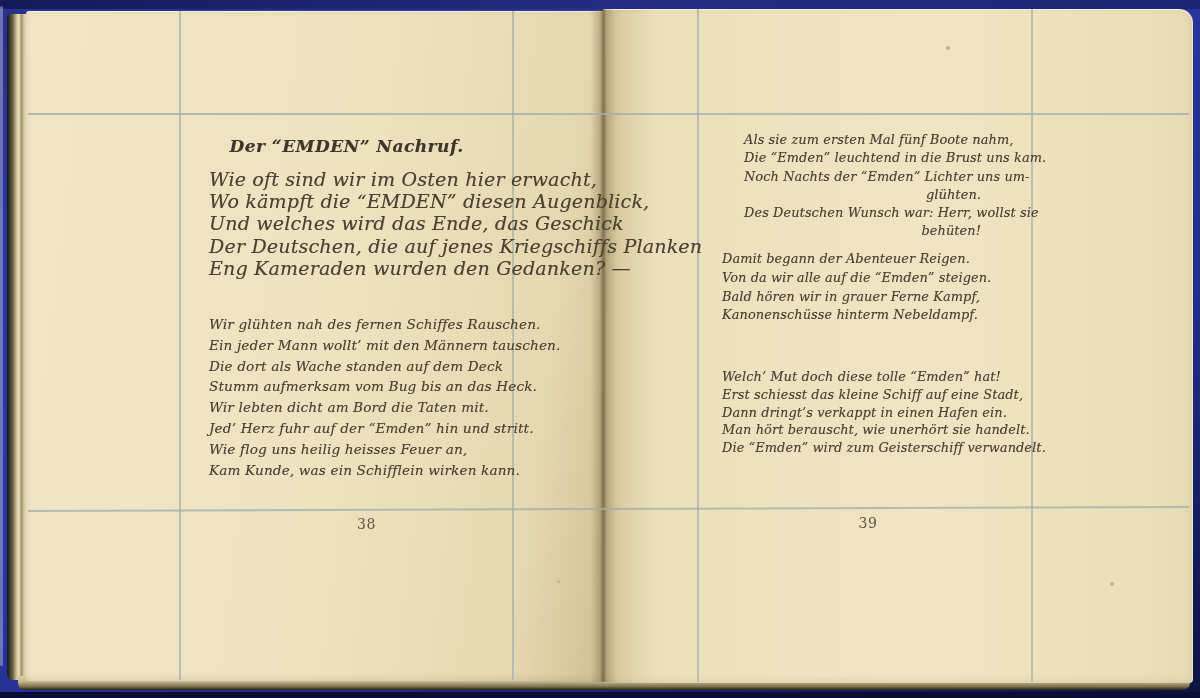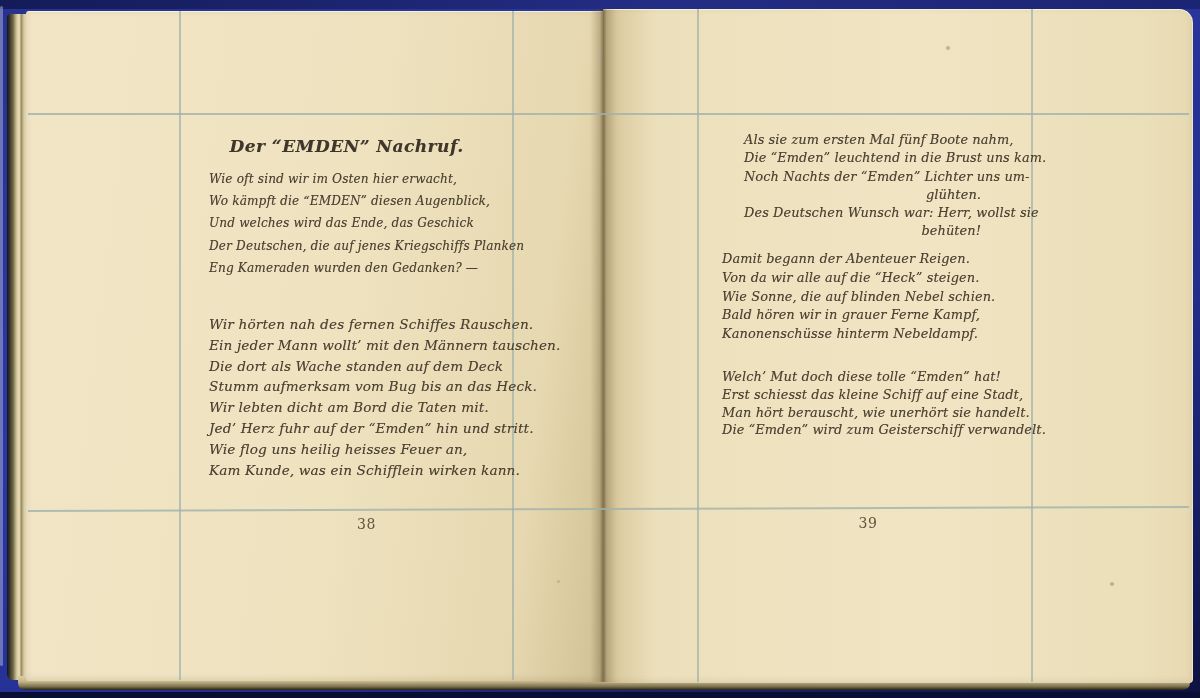--- a/index.html
+++ b/index.html
@@ -40,21 +40,21 @@
   .rv1{left:179px;top:11px;height:669px;}
   .rv2{left:512px;top:11px;height:669px;}
   .rv3{left:697px;top:9px;height:673px;}
   .rv4{left:1031px;top:9px;height:673px;}
 
   
   .poem{position:absolute;font-style:italic;color:#4b4132;
     text-shadow:0.3px 0.3px 0.6px rgba(75,65,50,.45);}
   .title{left:180px;top:136px;width:333px;text-align:center;font-size:17px;font-weight:bold;
     letter-spacing:.5px;color:#3e362a;}
-  .s-l1{left:209px;top:168px;width:312px;font-size:12px;line-height:22.2px;letter-spacing:.2px;}
+  .s-l1{left:209px;top:168px;width:312px;font-size:19px;line-height:22.2px;letter-spacing:.2px;}
   .s-l2{left:209px;top:314px;width:312px;font-size:13.5px;line-height:20.8px;letter-spacing:.2px;}
   .s-r1{left:722px;top:131px;width:292px;font-size:12.8px;line-height:18.3px;letter-spacing:.15px;margin-left:22px;}
   .s-r2{left:722px;top:250px;width:292px;font-size:12.8px;line-height:18.8px;letter-spacing:.15px;}
   .s-r3{left:722px;top:368px;width:292px;font-size:12.8px;line-height:17.8px;letter-spacing:.15px;}
   .pline{white-space:nowrap;}
   .pline.pright{text-align:right;padding-right:55px;white-space:normal;}
 
   .pagenum{position:absolute;font-size:14px;color:#60553f;letter-spacing:.5px;text-align:center;}
   .pn-left{left:200px;top:516px;width:333px;}
   .pn-right{left:718px;top:515px;width:300px;}
@@ -89,49 +89,49 @@
 
   <div class="poem title">Der “EMDEN” Nachruf.</div>
   <div class="poem s-l1">
       <div class="pline">Wie oft sind wir im Osten hier erwacht,</div>
       <div class="pline">Wo kämpft die “EMDEN” diesen Augenblick,</div>
       <div class="pline">Und welches wird das Ende, das Geschick</div>
       <div class="pline">Der Deutschen, die auf jenes Kriegschiffs Planken</div>
       <div class="pline">Eng Kameraden wurden den Gedanken? —</div>
     </div>
   <div class="poem s-l2">
-      <div class="pline">Wir hörten nah des fernen Schiffes Rauschen.</div>
+      <div class="pline">Wir glühten nah des fernen Schiffes Rauschen.</div>
       <div class="pline">Ein jeder Mann wollt’ mit den Männern tauschen.</div>
       <div class="pline">Die dort als Wache standen auf dem Deck</div>
       <div class="pline">Stumm aufmerksam vom Bug bis an das Heck.</div>
       <div class="pline">Wir lebten dicht am Bord die Taten mit.</div>
       <div class="pline">Jed’ Herz fuhr auf der “Emden” hin und stritt.</div>
       <div class="pline">Wie flog uns heilig heisses Feuer an,</div>
       <div class="pline">Kam Kunde, was ein Schifflein wirken kann.</div>
     </div>
   <div class="pagenum pn-left">38</div>
 
   <div class="poem s-r1">
       <div class="pline">Als sie zum ersten Mal fünf Boote nahm,</div>
       <div class="pline">Die “Emden” leuchtend in die Brust uns kam.</div>
       <div class="pline">Noch Nachts der “Emden” Lichter uns um-</div>
       <div class="pline pright">glühten.</div>
       <div class="pline">Des Deutschen Wunsch war: Herr, wollst sie</div>
       <div class="pline pright">behüten!</div>
     </div>
   <div class="poem s-r2">
       <div class="pline">Damit begann der Abenteuer Reigen.</div>
-      <div class="pline">Von da wir alle auf die “Heck” steigen.</div>
-      <div class="pline">Wie Sonne, die auf blinden Nebel schien.</div>
+      <div class="pline">Von da wir alle auf die “Emden” steigen.</div>
       <div class="pline">Bald hören wir in grauer Ferne Kampf,</div>
       <div class="pline">Kanonenschüsse hinterm Nebeldampf.</div>
     </div>
   <div class="poem s-r3">
       <div class="pline">Welch’ Mut doch diese tolle “Emden” hat!</div>
       <div class="pline">Erst schiesst das kleine Schiff auf eine Stadt,</div>
+      <div class="pline">Dann dringt’s verkappt in einen Hafen ein.</div>
       <div class="pline">Man hört berauscht, wie unerhört sie handelt.</div>
       <div class="pline">Die “Emden” wird zum Geisterschiff verwandelt.</div>
     </div>
   <div class="pagenum pn-right">39</div>
 
   <div class="speck sp1"></div>
   <div class="speck sp2"></div>
   <div class="speck sp3"></div>
 
 </div>

